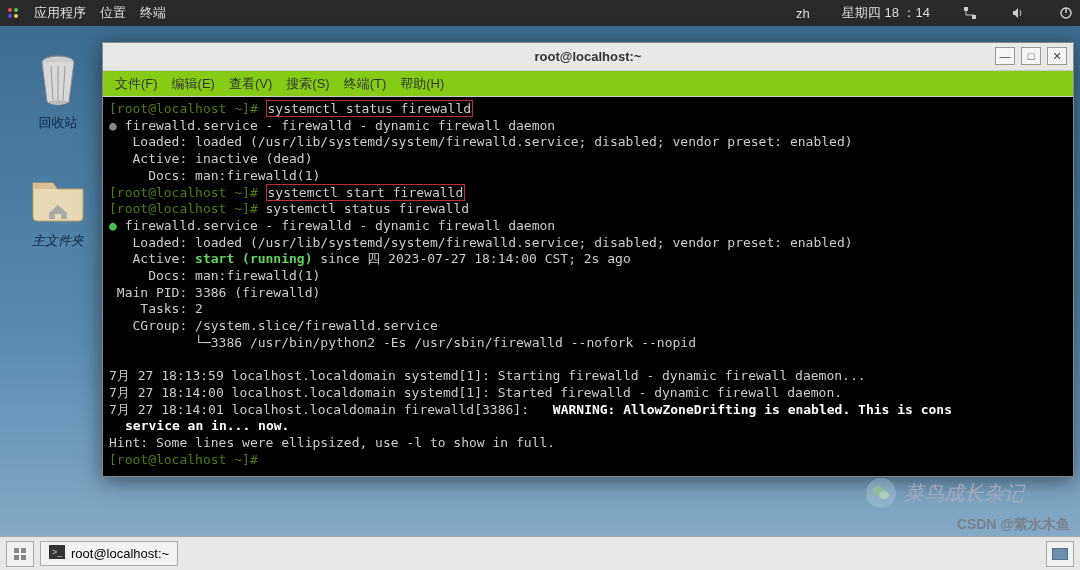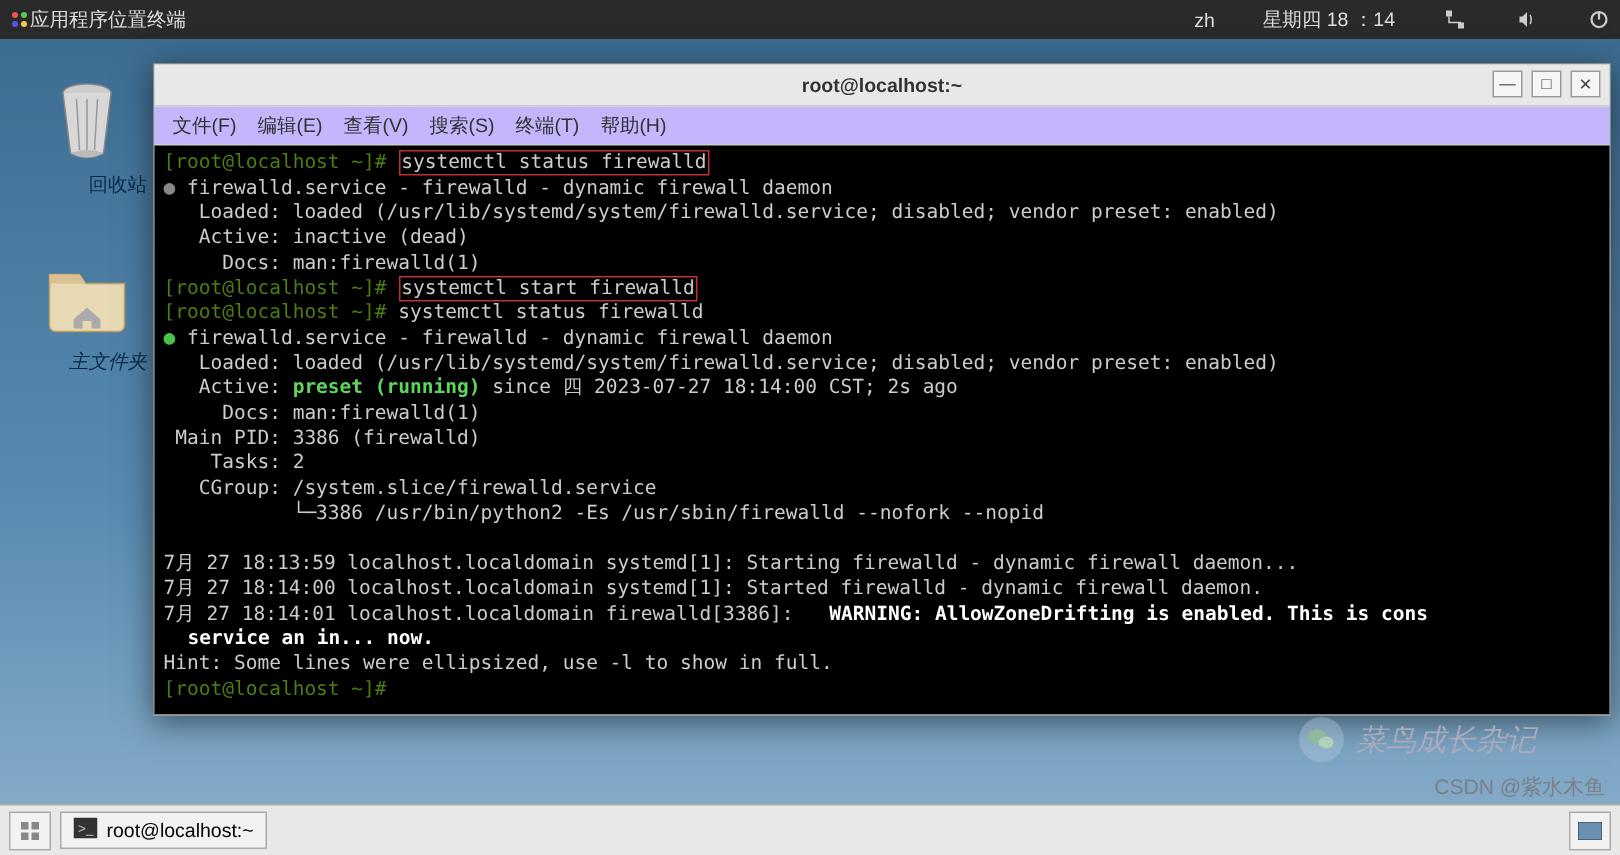--- a/index.html
+++ b/index.html
@@ -9,39 +9,39 @@
     font-family: sans-serif; font-size: 13px;
     position: relative; overflow: hidden;
   }
   
   .top-panel {
     position: absolute; top:0; left:0; right:0; height:26px;
     background: #2a2a2a; color:#ddd;
     display:flex; align-items:center; padding:0 6px;
     font-size:13px;
   }
-  .top-panel .left { display:flex; align-items:center;text-align:right;}
+  .top-panel .left { display:flex; gap:14px; align-items:center;text-align:right;}
   .top-panel .rainbow { width:14px; height:14px; display:inline-flex; align-items:center; justify-content:center;}
   .top-panel .right { margin-left:auto; display:flex; gap:32px; align-items:center;}
   .top-panel .icon { width:16px; height:16px; display:inline-flex; align-items:center; justify-content:center; color:#ccc; cursor:pointer;}
   
-  .desktop-icon { position:absolute; width:80px; text-align:right; color:#0a2a4a; font-size:13px;}
+  .desktop-icon { position:absolute; width:80px; text-align:center; color:#0a2a4a; font-size:13px;}
   .desktop-icon .icon-box { width:60px; height:60px; margin:0 auto 4px; display:flex; align-items:center; justify-content:center;}
   
   .window {
     position:absolute; top:42px; left:102px; width:972px;
     background:#e8e8e6; border:1px solid #888;
     box-shadow:0 4px 20px rgba(0,0,0,0.5);
     display:flex; flex-direction:column;
   }
   .titlebar { height:28px; display:flex; align-items:center; background:#e8e8e6; border-bottom:1px solid #ccc; position:relative; }
   .titlebar .title { flex:1; text-align:center; font-weight:bold; color:#333;}
   .titlebar .win-btns { position:absolute; right:6px; top:4px; display:flex; gap:6px;}
   .win-btn { width:20px; height:18px; border:1px solid #999; background:#f5f5f3; display:flex; align-items:center; justify-content:center; font-size:11px; cursor:pointer; color:#444;}
-  .menubar { height:26px; background:#c4b5fd; display:flex; align-items:center; gap:2px; padding:0 6px; border-bottom:1px solid #ccc; font-size:13px; color:#333;}
+  .menubar { height:26px; background:#84cc16; display:flex; align-items:center; gap:2px; padding:0 6px; border-bottom:1px solid #ccc; font-size:13px; color:#333;}
   .menubar span { padding:2px 6px; cursor:pointer;}
   .terminal {
     background:#000; color:#ccc;
     font-family: 'DejaVu Sans Mono','Courier New',monospace;
     font-size:13px; line-height:16.7px;
     padding:4px 6px 8px; white-space:pre; overflow:hidden;
   }
   .prompt { color:#4d7c0f;}
   .redbox { border:1px solid #c03030; padding:0 1px;}
   .greenbold { color:#5cd65c; font-weight:bold;}
@@ -49,21 +49,21 @@
   .dot-grey { color:#888;}
   .dot-green { color:#4ac24a;}
   
   .taskbar {
     position:absolute; left:0; right:0; bottom:0; height:34px;
     background:#e8e8e6; border-top:1px solid #aaa;
     display:flex; align-items:center; padding:0 6px; gap:6px;
   }
   .task-btn { border:1px solid #aaa; background:#f2f2f0; padding:3px 8px; display:flex; align-items:center; gap:6px; font-size:13px; cursor:pointer;}
   .task-btn.sq { width:28px; height:26px; padding:0; justify-content:center;}
-  .watermark { position:absolute; right:10px; bottom:36px; color:rgba(255,255,255,0.5); font-size:14px;}
+  .watermark { position:absolute; right:10px; bottom:36px; color:rgba(255,255,255,0.5); font-size:14px;font-weight:bold;}
   .wechat { position:absolute; right:56px; bottom:62px; color:#aab; font-size:20px; font-style:italic; display:flex; align-items:center; gap:8px;}
   .wechat-icon { width:30px; height:30px; border-radius:50%; background:rgba(180,200,220,0.4); display:flex; align-items:center; justify-content:center; color:#7a7;}
 </style>
 </head>
 <body>
 
 <div class="top-panel">
   <div class="left">
     <span class="rainbow">
       <svg width="14" height="14">
@@ -145,21 +145,21 @@
   </div>
   <div class="terminal"><span class="prompt">[root@localhost ~]# </span><span class="redbox">systemctl status firewalld</span>
 <span class="dot-grey">●</span> <span>firewalld.service - firewalld - dynamic firewall daemon</span>
 <span>   Loaded: loaded (/usr/lib/systemd/system/firewalld.service; disabled; vendor preset: enabled)</span>
 <span>   Active: inactive (dead)</span>
 <span>     Docs: man:firewalld(1)</span>
 <span class="prompt">[root@localhost ~]# </span><span class="redbox">systemctl start firewalld</span>
 <span class="prompt">[root@localhost ~]# </span><span>systemctl status firewalld</span>
 <span class="dot-green">●</span> <span>firewalld.service - firewalld - dynamic firewall daemon</span>
 <span>   Loaded: loaded (/usr/lib/systemd/system/firewalld.service; disabled; vendor preset: enabled)</span>
-<span>   Active: </span><span class="greenbold">preset (running)</span><span> since 四 2023-07-27 18:14:00 CST; 2s ago</span>
+<span>   Active: </span><span class="greenbold">start (running)</span><span> since 四 2023-07-27 18:14:00 CST; 2s ago</span>
 <span>     Docs: man:firewalld(1)</span>
 <span> Main PID: 3386 (firewalld)</span>
 <span>    Tasks: 2</span>
 <span>   CGroup: /system.slice/firewalld.service</span>
 <span>           └─3386 /usr/bin/python2 -Es /usr/sbin/firewalld --nofork --nopid</span>
 
 <span>7月 27 18:13:59 localhost.localdomain systemd[1]: Starting firewalld - dynamic firewall daemon...</span>
 <span>7月 27 18:14:00 localhost.localdomain systemd[1]: Started firewalld - dynamic firewall daemon.</span>
 <span>7月 27 18:14:01 localhost.localdomain firewalld[3386]: </span><span class="bold">WARNING: AllowZoneDrifting is enabled. This is cons</span>
 <span class="bold">service an in... now.</span>

